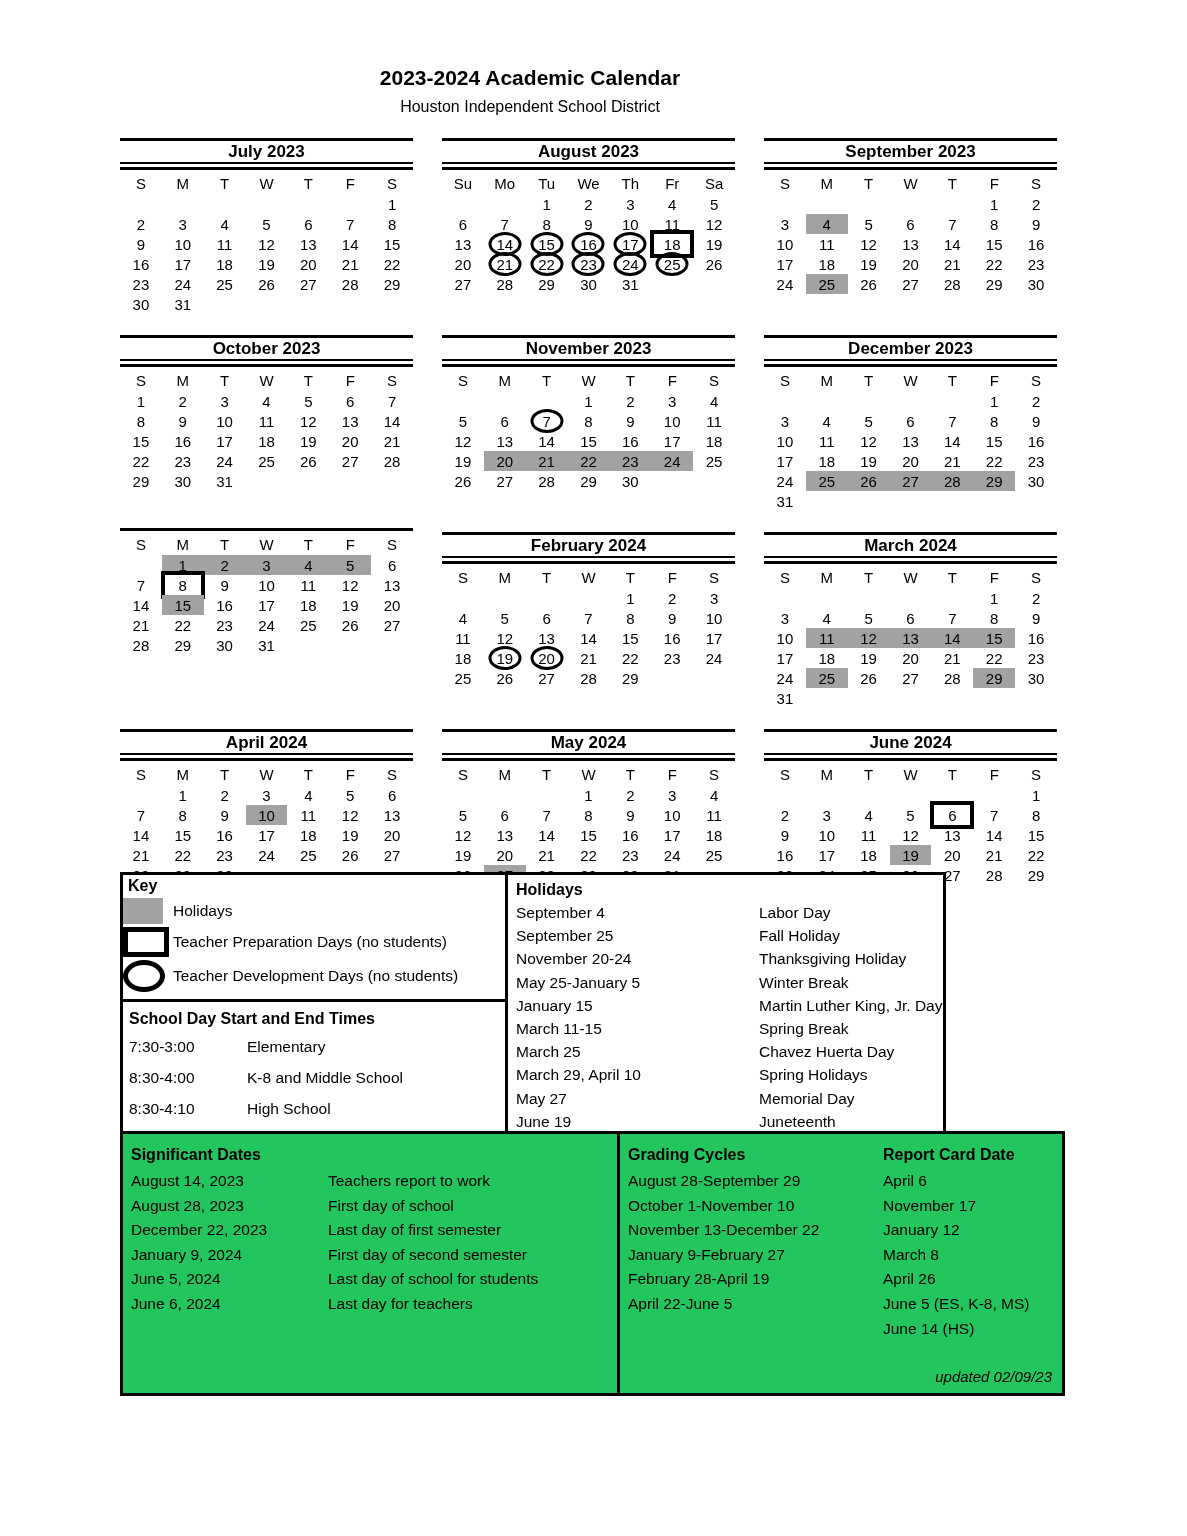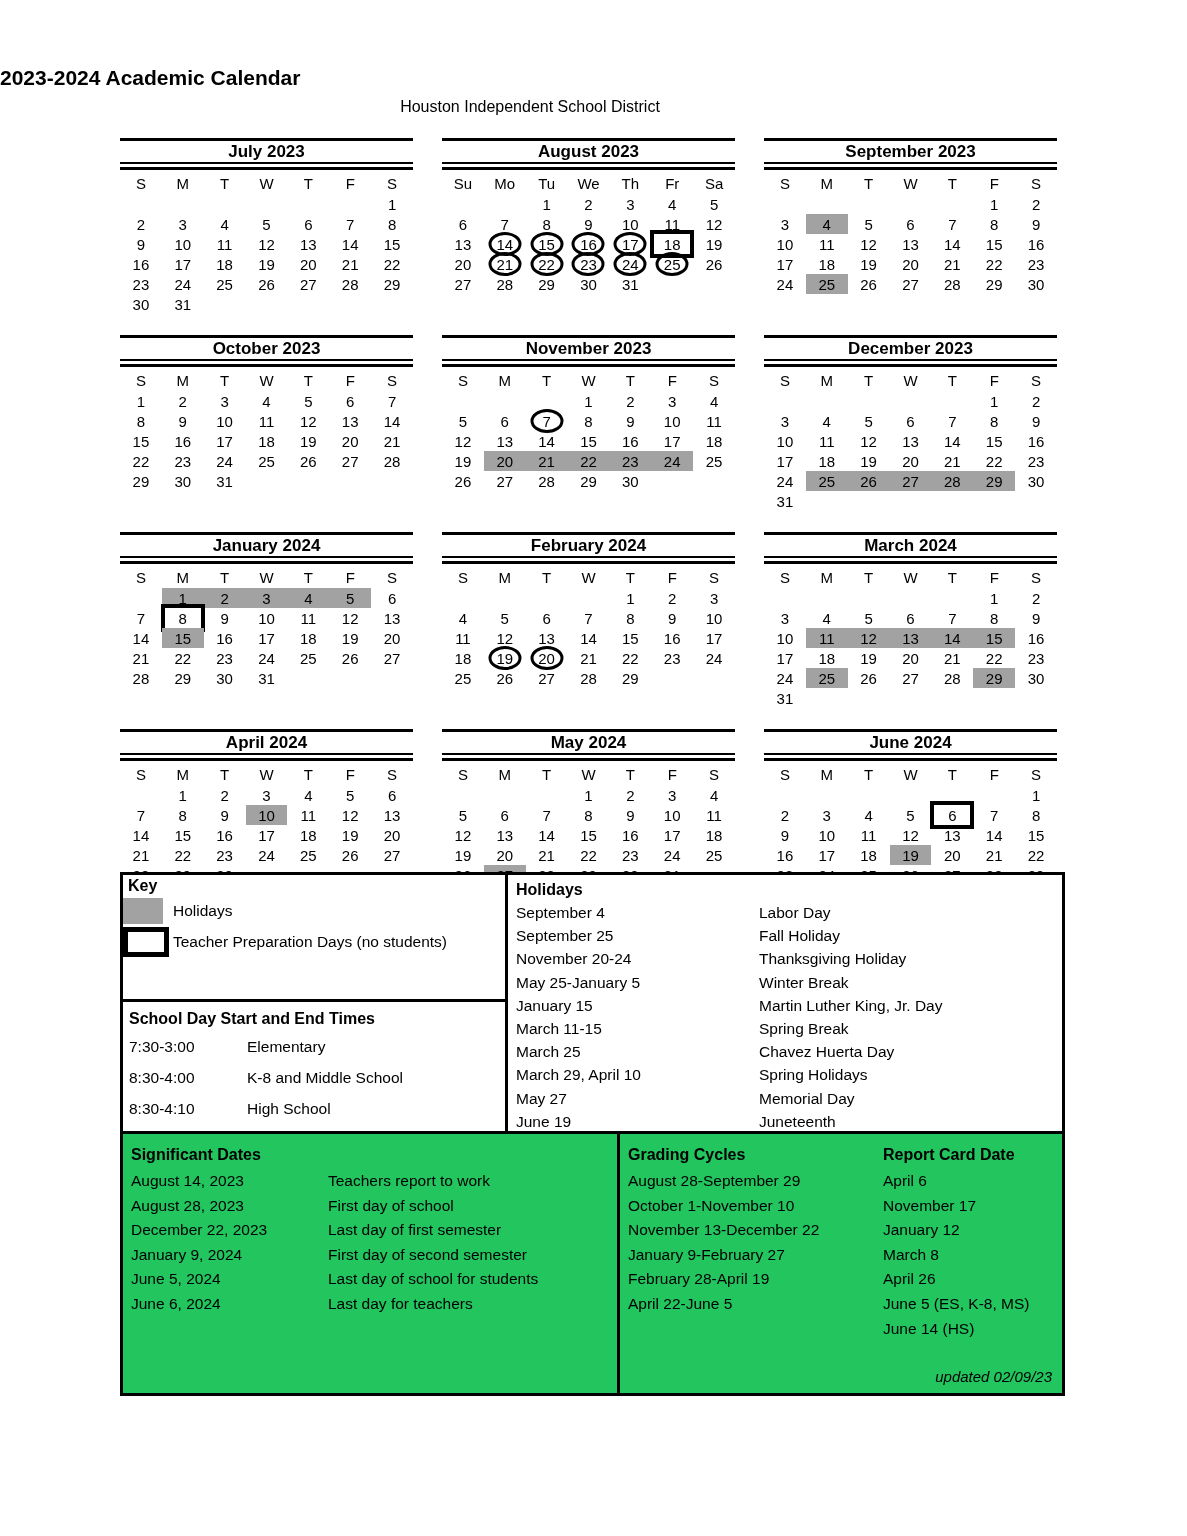--- a/index.html
+++ b/index.html
@@ -2,35 +2,35 @@
 <html style="--holiday-gray: #a2a2a2;"><head>
 <meta charset="utf-8">
 <style>
   html,body { margin:0; padding:0; }
   body {
     width:1187px; height:1536px; background:#ffffff; color:#000;
     font-family:"Liberation Sans", sans-serif; position:relative; overflow:hidden;
   }
   :root { --holiday-gray:#a2a2a2; }
 
-  .page-title { position:absolute; top:66px; left:0; width:1060px; text-align:left; font-size:21px; font-weight:bold; }
+  .page-title { position:absolute; top:66px; left:0; width:1060px; text-align:center; font-size:21px; font-weight:bold; }
   .page-subtitle { position:absolute; top:98px; left:0; width:1060px; text-align:center; font-size:16px; }
 
   .cal-wrap { position:absolute; left:120px; top:131px; width:937px; }
   #months-grid { display:grid; grid-template-columns:repeat(3,293px); column-gap:29px; row-gap:14px; }
   .month-title { font-weight:bold; font-size:17px; text-align:center; border-top:3px solid #000; border-bottom:2px solid #000; padding-top:1px;margin-top:7px; }
   .month-rule { height:0; border-top:3px solid #000; margin-top:3px; margin-bottom:2px; }
   .day-headers { display:grid; grid-template-columns:repeat(7,1fr); height:22px; align-items:center; text-align:center; font-size:15px; }
   .days { display:grid; grid-template-columns:repeat(7,1fr); grid-auto-rows:20px; font-size:15px; }
   .day { position:relative; display:flex; align-items:center; justify-content:center; }
   .day.gray { background:var(--holiday-gray); }
   .circle-mark { position:absolute; left:50%; top:50%; transform:translate(-50%,-50%); width:33px; height:24px; border:3px solid #000; border-radius:50%; box-sizing:border-box; }
   .rect-mark { position:absolute; left:-1px; right:-1px; top:-4px; bottom:-4px; border:4px solid #000; }
 
-  .panel-top { position:absolute; left:120px; top:872px; width:945px; height:262px; border:3px solid #000; box-sizing:border-box; display:flex; background:#fff; }
+  .panel-top { position:absolute; left:120px; top:872px; width:826px; height:262px; border:3px solid #000; box-sizing:border-box; display:flex; background:#fff; }
   .panel-left { width:385px; border-right:3px solid #000; box-sizing:border-box; display:flex; flex-direction:column; }
   .key-box { height:140px; border-bottom:3px solid #000; box-sizing:border-box; padding:2px 0 0 0; }
   .key-title { font-weight:bold; font-size:16px; padding-left:5px; }
   .key-row { display:flex; align-items:center; margin-top:3px; }
   .key-swatch-col { width:50px; display:flex; }
   .sw-gray { width:40px; height:26px; background:var(--holiday-gray); }
   .sw-rect { width:36px; height:20px; border:5px solid #000; }
   .sw-oval { width:32px; height:22px; border:5px solid #000; border-radius:50%; }
   .key-label { font-size:15.5px; }
 
@@ -732,21 +732,20 @@
           </div>
           <div class="day">
             <span>30</span>
           </div>
           <div class="day">
             <span>31</span>
           </div>
         </div>
       </div>
       <div class="month">
-        <div class="month-title">January 2024</div>
         <div class="month-rule"></div>
         <div class="day-headers">
           <div>S</div>
           <div>M</div>
           <div>T</div>
           <div>W</div>
           <div>T</div>
           <div>F</div>
           <div>S</div>
         </div>
@@ -1411,20 +1410,26 @@
               <div class="sw-gray"></div>
             </div>
             <div class="key-label">Holidays</div>
           </div>
           <div class="key-row">
             <div class="key-swatch-col">
               <div class="sw-rect"></div>
             </div>
             <div class="key-label">Teacher Preparation Days (no students)</div>
           </div>
+          <div class="key-row">
+            <div class="key-swatch-col">
+              <div class="sw-oval"></div>
+            </div>
+            <div class="key-label">Teacher Development Days (no students)</div>
+          </div>
         </div>
     </div>
     <div class="schoolday-box">
       <div class="sd-title">School Day Start and End Times</div>
       <div id="sd-rows">
           <div class="sd-row">
             <div class="sd-time">7:30-3:00</div>
             <div>Elementary</div>
           </div>
           <div class="sd-row">

